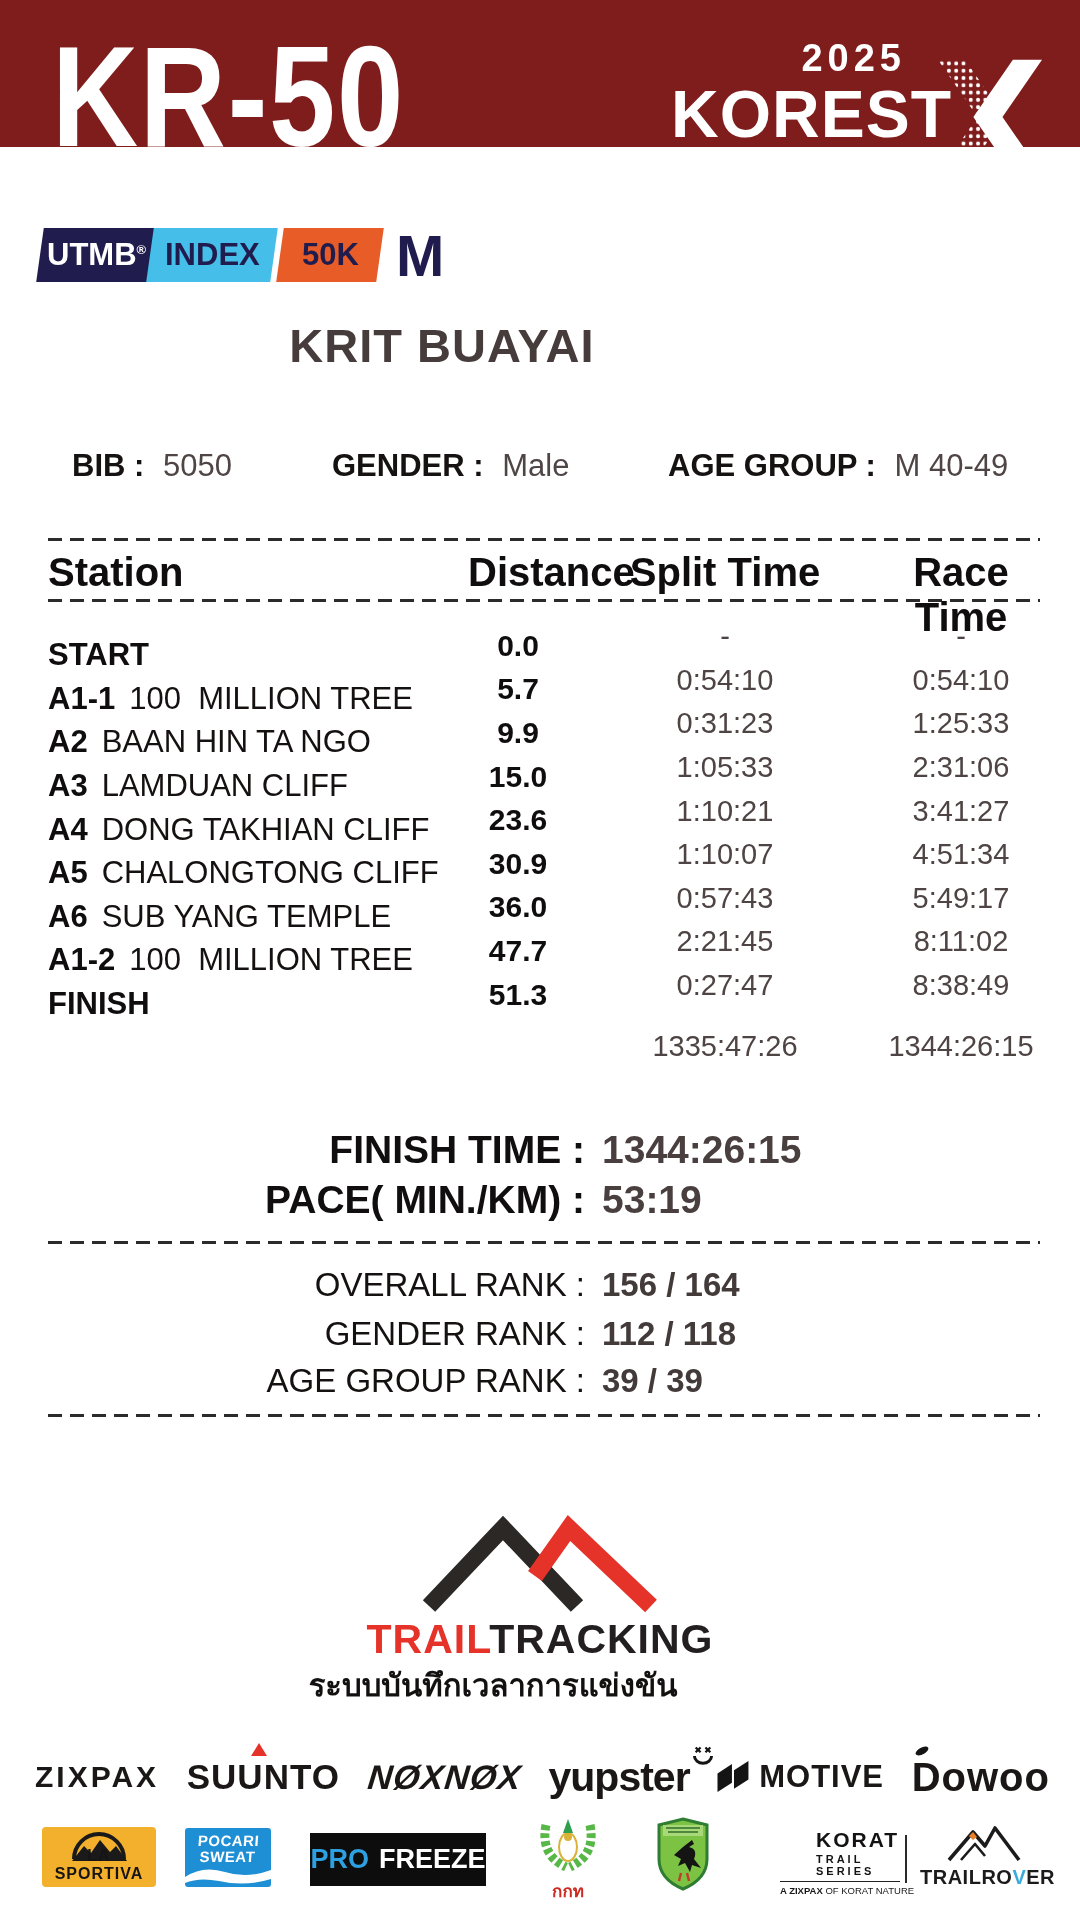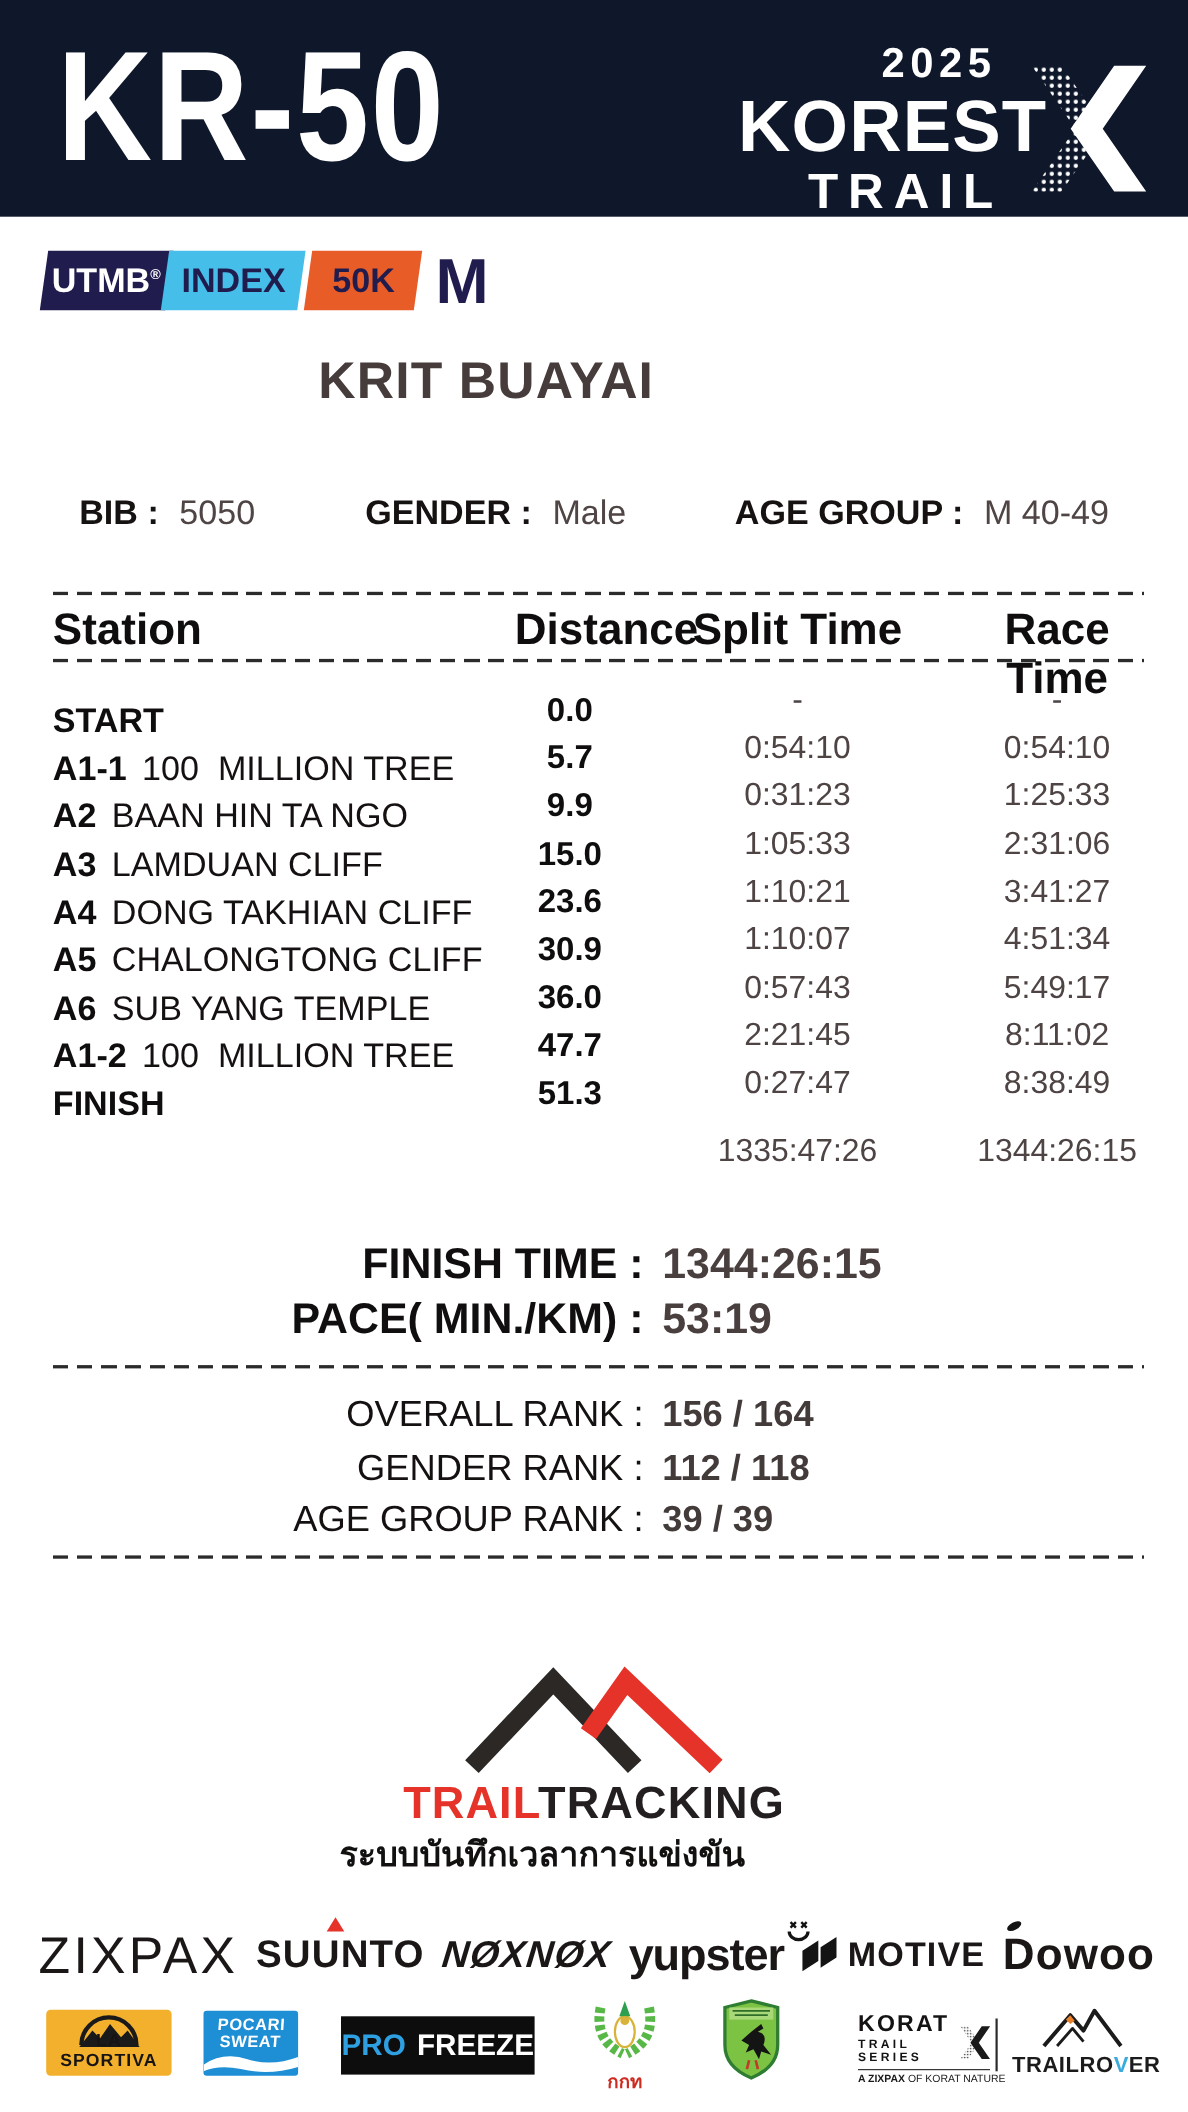--- a/index.html
+++ b/index.html
@@ -1,21 +1,21 @@
 <!DOCTYPE html>
 <html><head>
 <meta charset="utf-8">
 <style>
   * { margin:0; padding:0; box-sizing:border-box; }
   html,body { background:#ffffff; }
   .page { position:relative; width:1080px; height:1920px; background:#fff; overflow:hidden;
           font-family:"Liberation Sans","DejaVu Sans",sans-serif; }
 
   
-  .hdr { position:absolute; left:0; top:0; width:1080px; height:197px; background:#0f172a;padding-left:36px; }
+  .hdr { position:absolute; left:0; top:0; width:1080px; height:147px; background:#7f1d1d;padding-left:36px; }
   .kr  { position:absolute; left:52px; top:22px; font-size:142px; line-height:150px; font-weight:700;
          color:#fff; letter-spacing:2px; transform:scaleX(0.84); transform-origin:left top; }
   .brand { position:absolute; top:38px; right:128px; text-align:right; color:#fff; }
   .b-year { font-size:38px; font-weight:700; letter-spacing:5px; margin-right:46px; line-height:1.1; }
   .b-main { font-size:66px; font-weight:700; letter-spacing:1px; line-height:1.05; }
   .b-sub  { font-size:45px; font-weight:700; letter-spacing:9px; margin-right:40px; line-height:1.1; }
   .xmark  { position:absolute; top:42px; right:38px; }
 
   
   .badge { position:absolute; left:40px; top:228px; height:54px; display:flex; align-items:stretch; }
@@ -69,21 +69,21 @@
   .mtn { position:absolute; left:415px; top:1512px; }
   .tt  { position:absolute; top:1616px; left:0; width:1080px; text-align:center;
          font-size:41px; font-weight:700; letter-spacing:1px; }
   .tt .red { color:#E5332A; } .tt .dark { color:#231F20; }
   .thai { position:absolute; top:1660px; left:0; width:986px; text-align:center;
           font-size:31px; font-weight:700; color:#131010; }
 
   
   .sp1 { position:absolute; left:35px; right:30px; top:1748px; height:58px;
          display:flex; align-items:center; justify-content:space-between; color:#1b1717; }
-  .sp-zixpax { font-size:47px; font-weight:400; letter-spacing:3px; }
+  .sp-zixpax { font-size:30px; font-weight:700; letter-spacing:3px; }
   .sp-suunto { position:relative; font-size:35px; font-weight:700; letter-spacing:1px; }
   .sp-suunto .tri { position:absolute; top:-14px; left:42%; width:0; height:0;
                     border-left:8px solid transparent; border-right:8px solid transparent;
                     border-bottom:13px solid #E5332A; }
   .sp-noxnox { font-size:34px; font-weight:700; font-style:italic; transform:skewX(-6deg); letter-spacing:1px; }
   .sp-yupster { position:relative; font-size:41px; font-weight:700; letter-spacing:-1px; }
   .sp-yupster svg { position:absolute; top:-8px; right:-24px; }
   .sp-motive { display:flex; align-items:center; gap:8px; font-size:31px; font-weight:700; letter-spacing:1px; }
   .sp-dowoo { position:relative; font-size:40px; font-weight:700; letter-spacing:1px; }
   .sp-dowoo svg { position:absolute; top:-10px; left:2px; }
@@ -98,21 +98,21 @@
   .pocari .pl { font-size:15px; font-weight:700; color:#fff; line-height:1.05; letter-spacing:0.5px; }
   .pocari .ptxt { margin-top:5px; transform:skewX(-4deg); }
   .profreeze { position:absolute; left:310px; top:1833px; width:176px; height:53px; background:#0d0d0d;
                display:flex; align-items:center; justify-content:center; gap:10px;
                font-size:27px; font-weight:700; }
   .profreeze .pro { color:#2E9FE0; } .profreeze .frz { color:#fff; }
   .sat { position:absolute; left:536px; top:1817px; width:64px; text-align:center; }
   .sat .sattxt { font-size:17px; font-weight:700; color:#CE2B20; margin-top:-4px; }
   .shield { position:absolute; left:652px; top:1817px; }
   .korat { position:absolute; left:780px; top:1828px; width:120px; color:#141212; }
-  .korat .krow { display:flex; align-items:flex-end; gap:4px; }
+  .korat .krow { display:flex; align-items:flex-start; gap:4px;margin-left:36px; }
   .korat .kname { font-size:21px; font-weight:700; letter-spacing:2px; }
   .korat .kseries { font-size:11px; font-weight:700; letter-spacing:3px; margin-top:1px; }
   .korat .kline { height:1px; background:#222; margin:4px 0 3px; }
   .korat .ktag { font-size:9.5px; color:#1a1818; white-space:nowrap; }
   .korat .ktag b { font-weight:700; }
   .vdiv { position:absolute; left:905px; top:1835px; width:2px; height:48px; background:#2b2b2b; }
   .trailrover { position:absolute; left:920px; top:1820px; width:126px; text-align:center; }
   .trailrover .trtxt { font-size:20px; font-weight:700; letter-spacing:0.5px; color:#1b1b1b; margin-top:0px; }
   .trailrover .trv { color:#3BAADC; }
 </style>

